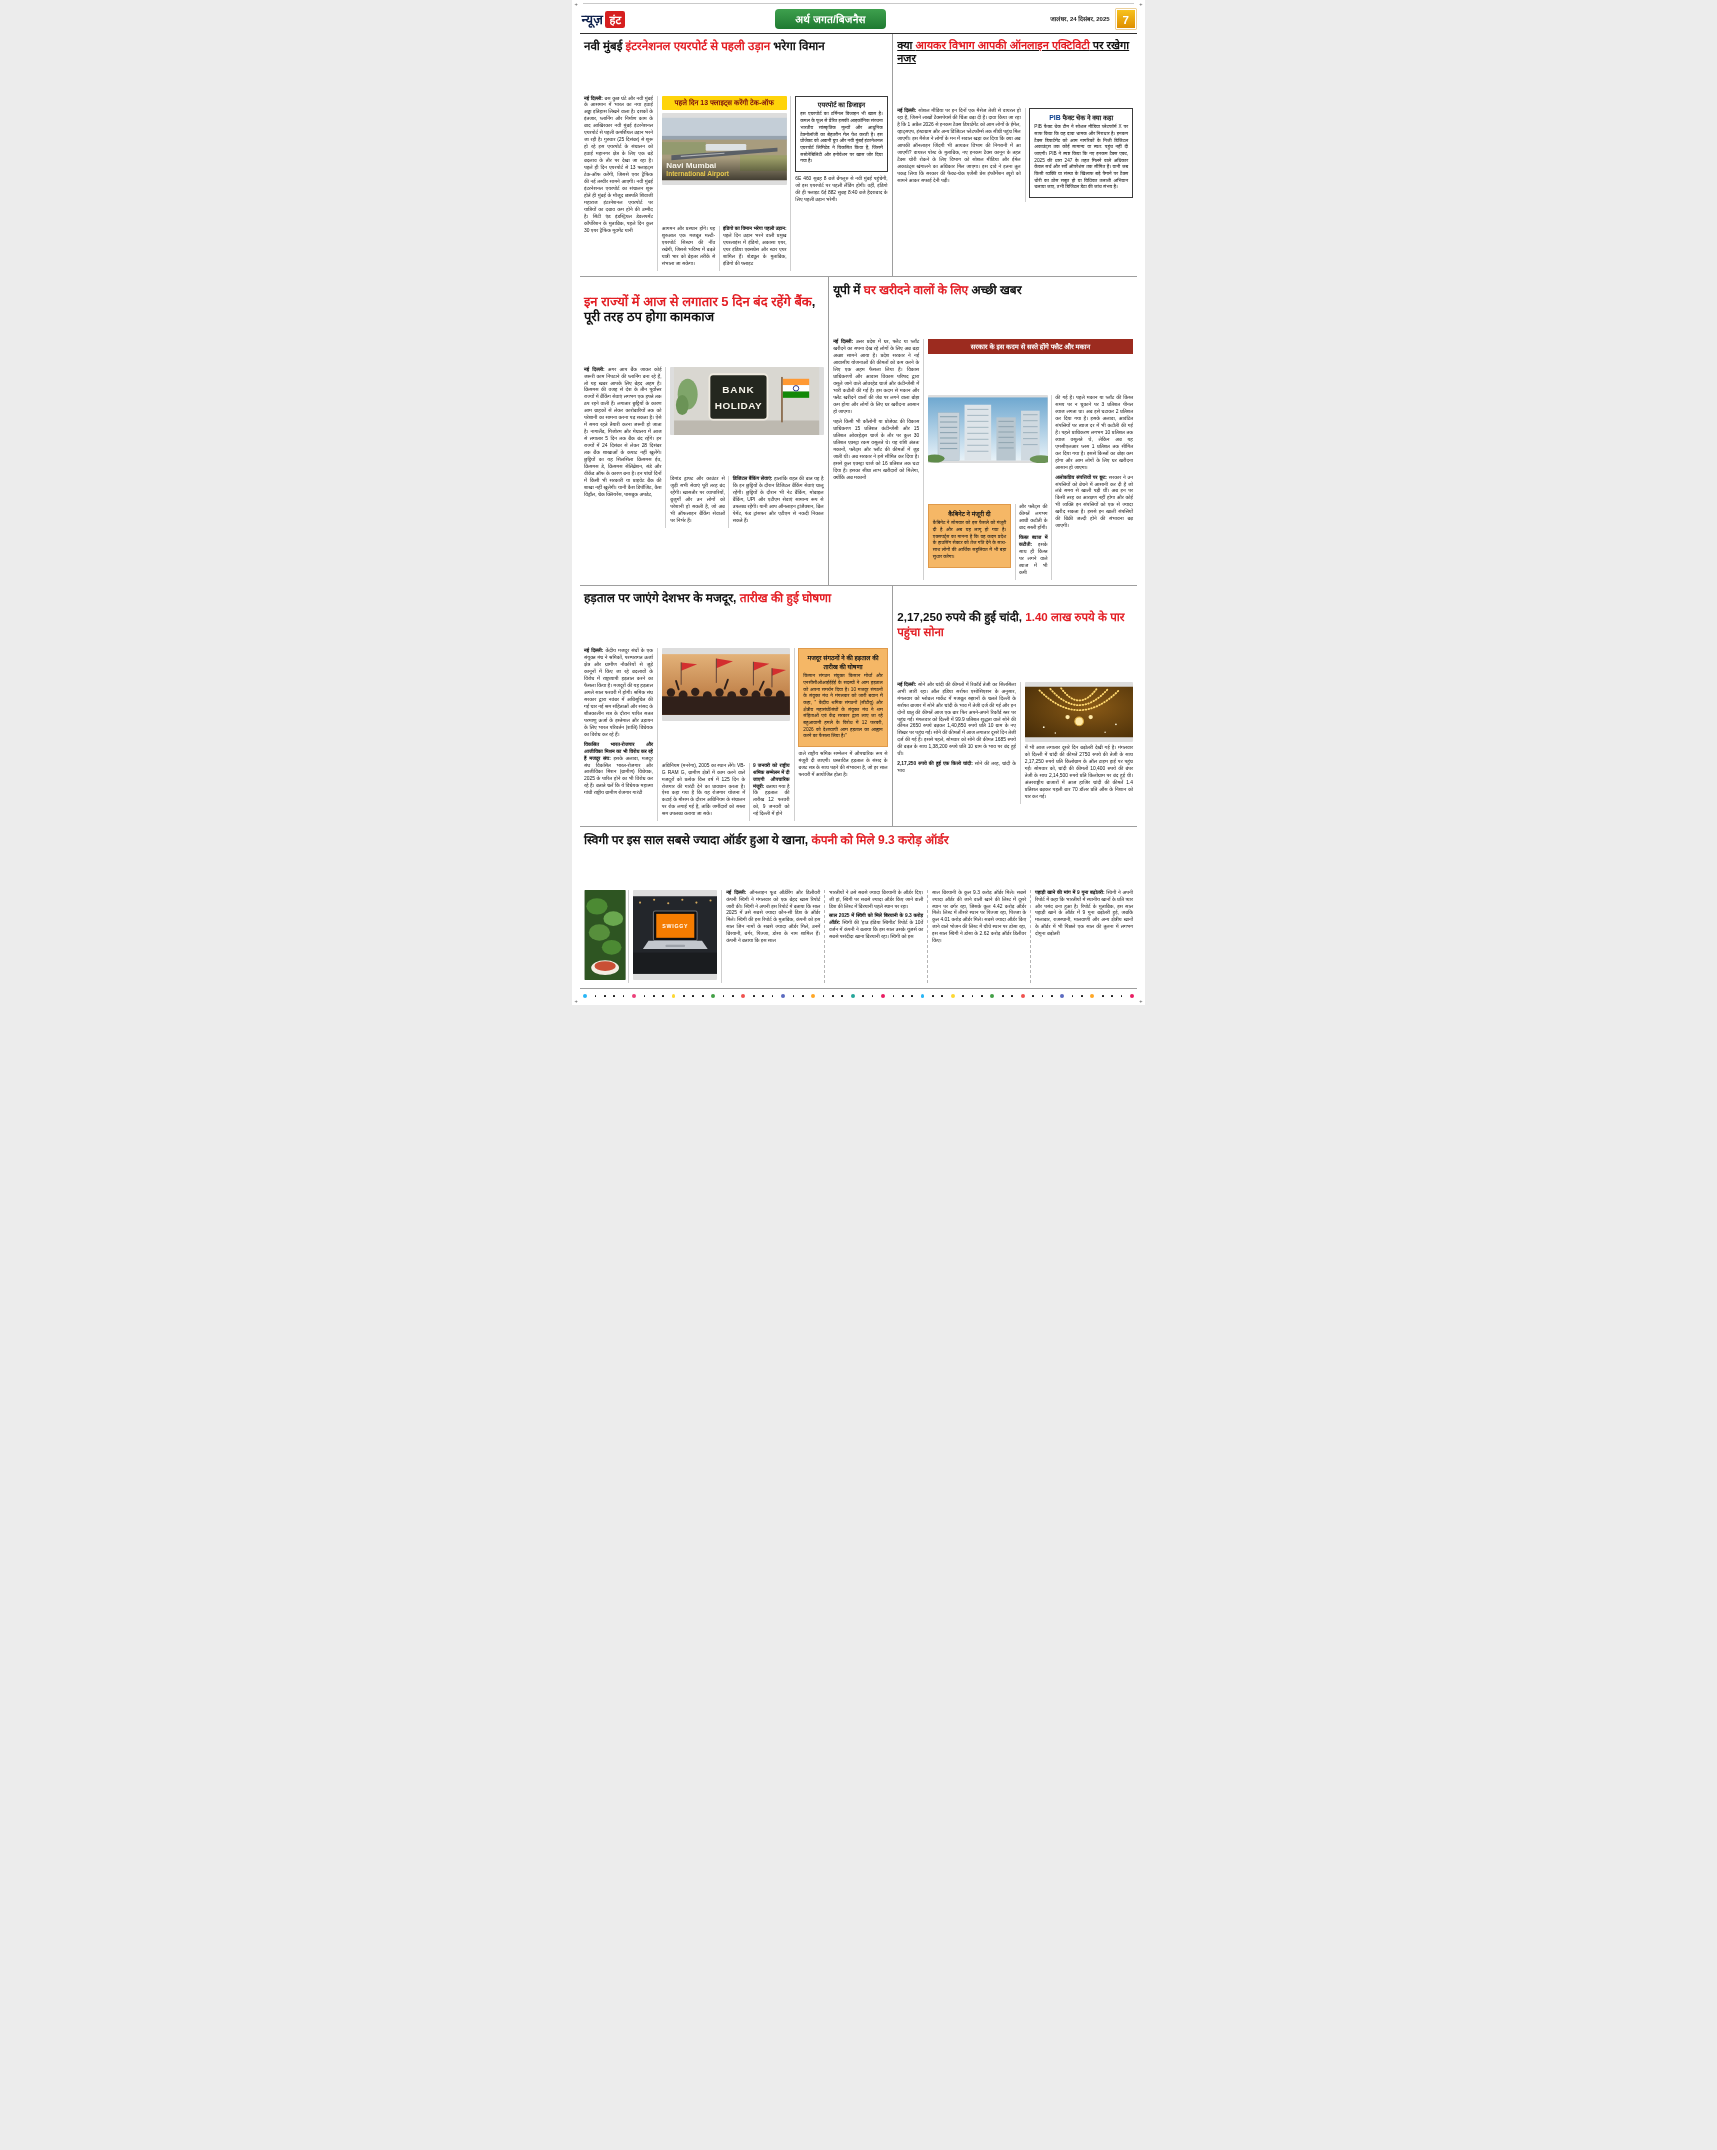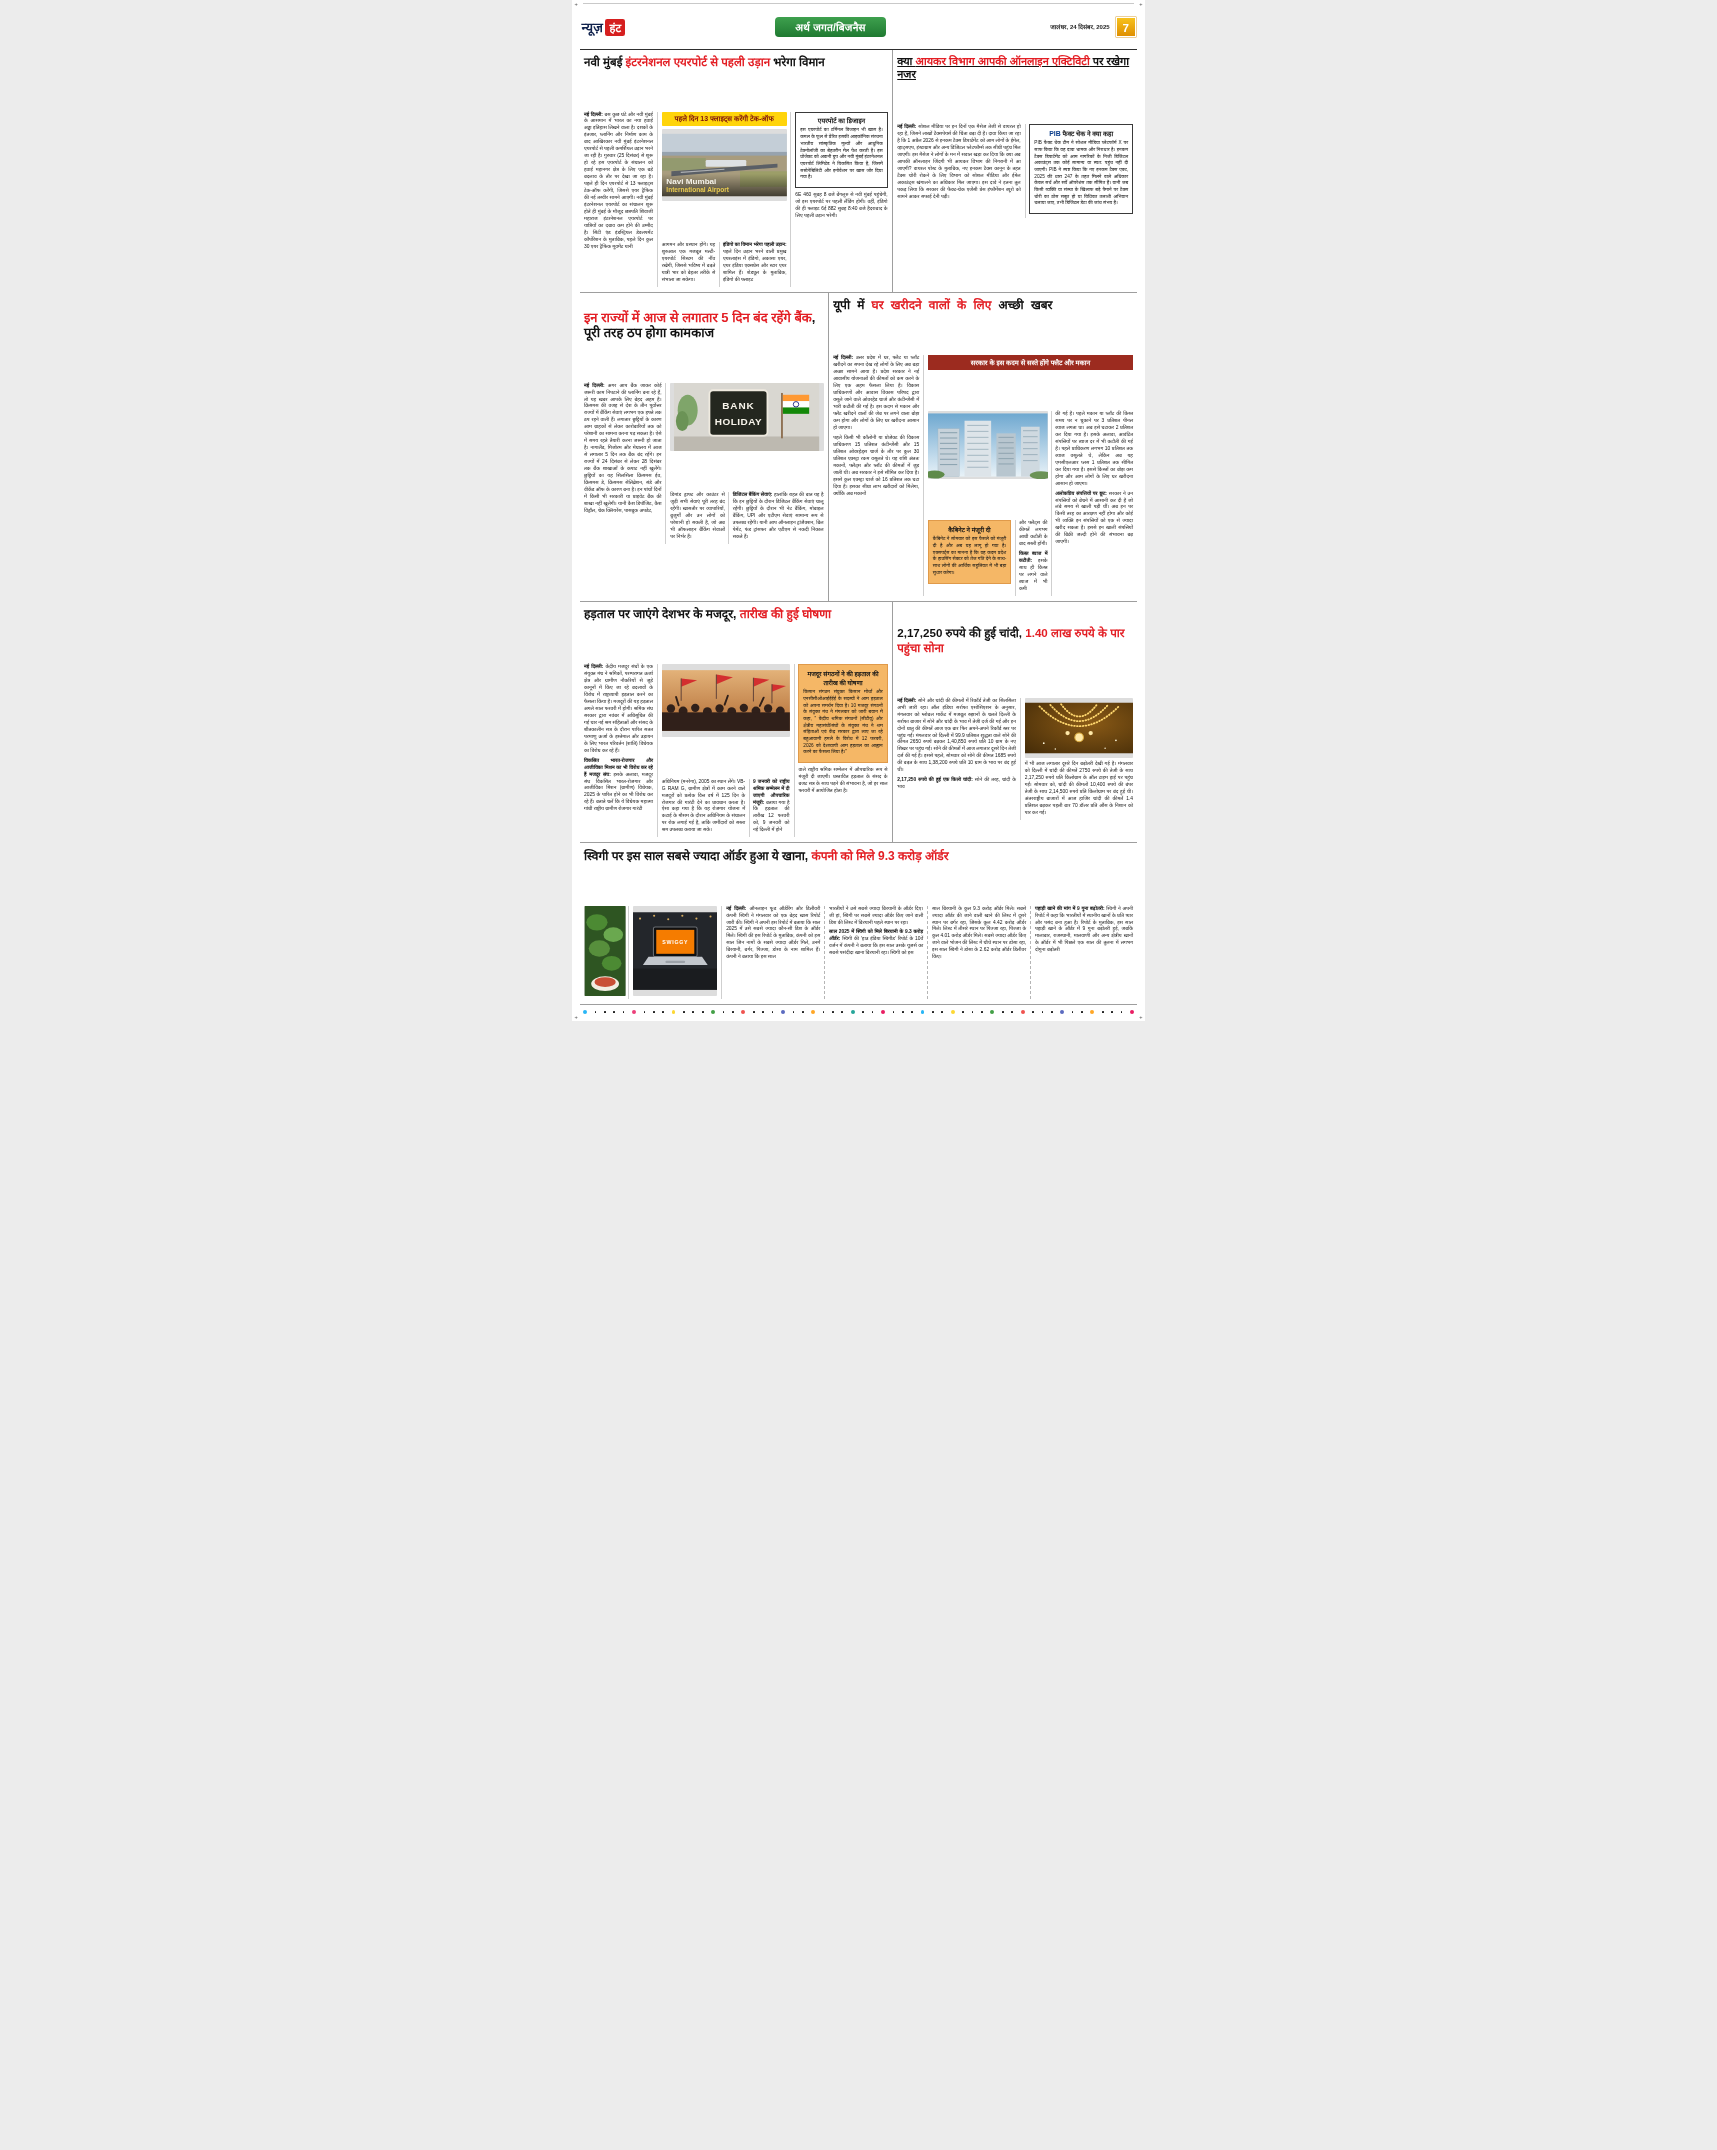--- a/index.html
+++ b/index.html
@@ -9,21 +9,21 @@
   .trimline{border-top:0.4px solid #c9c9c9;position:absolute;top:3.4px;left:11.2px;right:11.2px;}
   .crop{position:absolute;font-size:5.6px;color:#555;}
   .crop::before{content:"+";}
   .crop.tl{top:0.9px;left:2.6px;} .crop.tr{top:0.9px;right:2.6px;} .crop.bl{bottom:0.9px;left:2.6px;} .crop.br{bottom:0.9px;right:2.6px;}
 
   
   .masthead{display:flex;align-items:center;gap:6px;padding:2.6px 1.7px 3.4px;border-bottom:1.3px solid #2f2f2f;text-align:right;}
   .logo{display:flex;align-items:center;gap:2.2px;min-width:73px;}
   .logo-w1{font-size:13px;font-weight:bold;color:#10224d;letter-spacing:0.2px;}
   .logo-w2{font-size:11.2px;font-weight:bold;color:#fff;background:#d61f1f;padding:0.9px 4.3px;border-radius:2.2px;}
-  .section-pill{margin:8px auto;background:linear-gradient(#3ea04e,#1f7a31);color:#fff;font-size:10.3px;font-weight:bold;
+  .section-pill{margin:0 auto;background:linear-gradient(#3ea04e,#1f7a31);color:#fff;font-size:10.3px;font-weight:bold;
     padding:3px 20px;border-radius:3.9px;letter-spacing:0.2px;}
   .mast-right{display:flex;align-items:center;gap:6px;min-width:129px;justify-content:flex-end;}
   .dateline{font-size:6px;font-weight:bold;color:#222;}
   .pagenum{width:18px;height:18px;display:grid;place-items:center;font-size:11.6px;font-weight:bold;color:#fff;
     background:linear-gradient(#f7c21d,#df8f00);border:0.9px solid #fff;box-shadow:0 0 0 0.4px #cf8a00;}
 
   
   .row{display:flex;align-items:stretch;border-bottom:0.4px solid #9e9e9e;}
   .art{padding:4.3px 4.3px 5.2px;box-sizing:border-box;}
   .art + .art{border-left:0.4px solid #9e9e9e;}
@@ -47,21 +47,21 @@
   .pib-logo{color:#0b3e8c;font-weight:bold;font-size:6.9px;margin-right:1.7px;}
   .orange-box{background:#f5b766;border:0.4px solid #e09a4a;padding:3.4px 3.9px;margin-bottom:3.4px;}
   .orange-box .boxed-title{font-size:6.2px;}
   .photo{width:100%;display:block;border-radius:0.9px;margin-bottom:3.4px;background:#ddd;}
   svg text{font-family:inherit;}
 
   
   .hl-air{font-size:11.6px;}
   .hl-tax{font-size:11px;text-decoration:underline;}
   .hl-banks{font-size:13px;line-height:1.18;margin-top:12px;}
-  .hl-homes{font-size:12px;font-family:Liberation Mono, monospace;}
+  .hl-homes{font-size:12px;}
   .hl-strike{font-size:12px;}
   .hl-silver{font-size:11.6px;line-height:1.25;margin-top:20px;}
   .hl-swiggy{font-size:12px;}
 
   .art-air{flex:0 0 56%;}
   .art-tax{flex:0 0 44%;}
   .art-banks{flex:0 0 44.5%;}
   .art-homes{flex:0 0 55.5%;}
   .art-strike{flex:0 0 56%;}
   .art-silver{flex:0 0 44%;}

